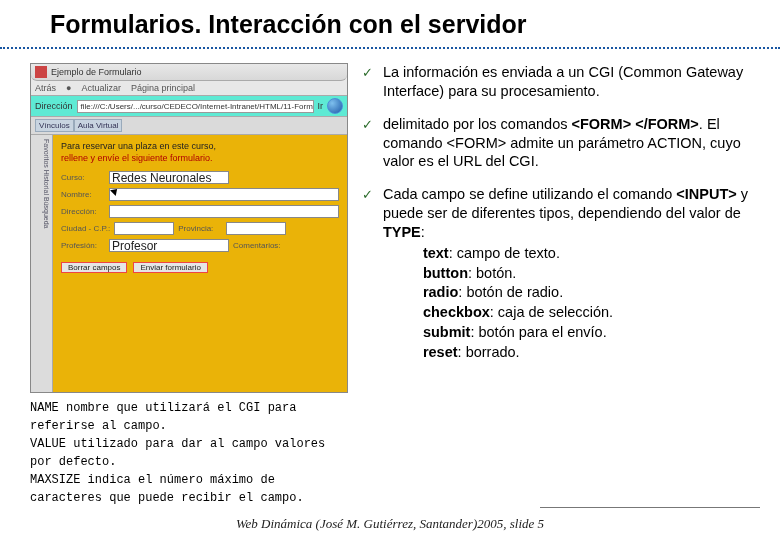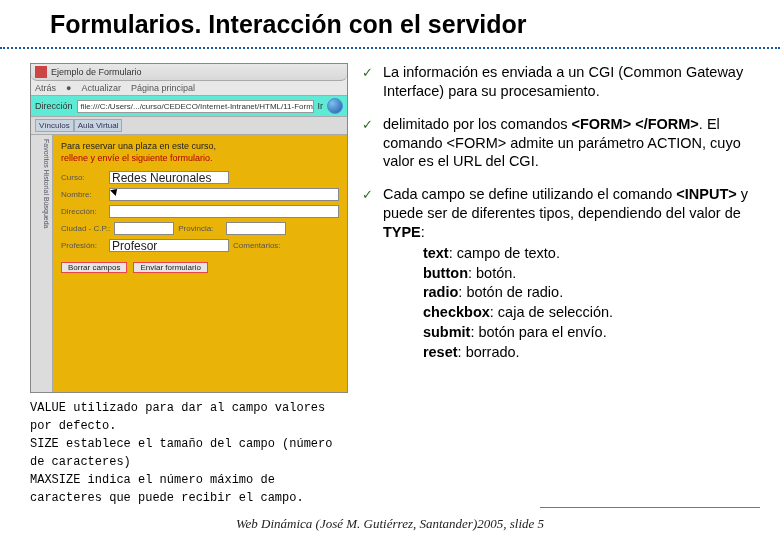--- a/index.html
+++ b/index.html
@@ -258,22 +258,22 @@
             </div>
             <div class="btnrow">
               <span class="b">Borrar campos</span>
               <span class="b">Enviar formulario</span>
             </div>
           </div>
         </div>
       </div>
 
       <div class="notes">
+        <div class="nline"><span class="code">NAME  nombre que utilizará el CGI para referirse al campo.</span></div>
         <div class="nline"><span class="code">VALUE  utilizado para dar al campo valores por defecto.</span></div>
-        <div class="nline"><span class="code">SIZE  establece el tamaño del campo (número de caracteres)</span></div>
         <div class="nline"><span class="code">MAXSIZE indica el número máximo de caracteres que puede recibir el campo.</span></div>
       </div>
     </div>
 
     <div class="right-col">
       <div class="bullet">
         <span class="chk">✓</span>
         <span class="txt">
           <span>La información es enviada a un CGI (Common Gateway Interface) para su procesamiento.</span>
         </span>

